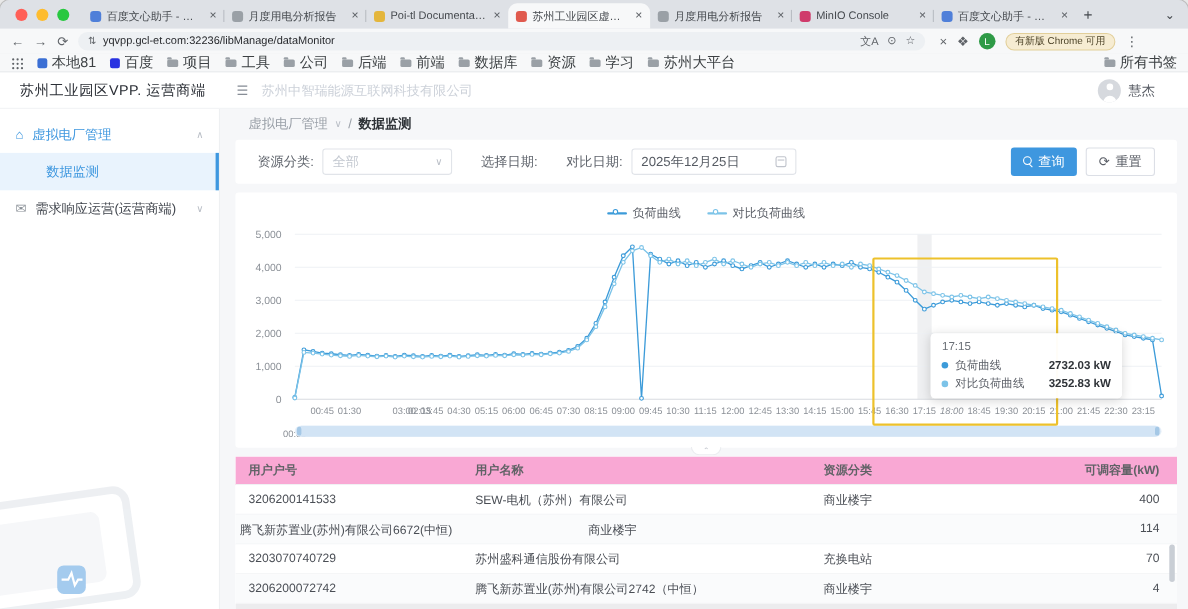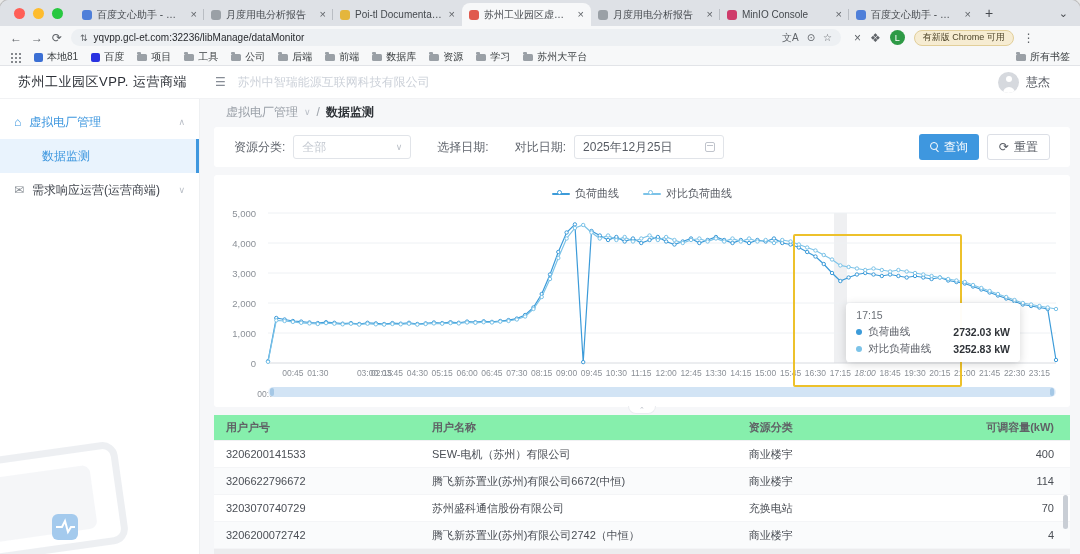--- a/index.html
+++ b/index.html
@@ -24,21 +24,21 @@
   .toolbar{display:flex;align-items:center;height:23px;background:#f7f8f9;padding:0 10px;gap:9px}
   .navicon{color:#5f6368;font-size:12px;line-height:1}
   .omnibox{flex:1;max-width:770px;display:flex;align-items:center;height:17px;background:#edf0f3;border-radius:9px;padding:0 9px;gap:6px}
   .siteicon{color:#5f6368;font-size:9px}
   .url{font-size:10px;color:#27292d}
   .obx-icons{margin-left:auto;display:flex;align-items:center;gap:8px;color:#5f6368;font-size:10px}
   .tright{display:flex;align-items:center;gap:9px;margin-left:4px}
   .avatarL{width:15px;height:15px;border-radius:50%;background:#2e9a46;color:#fff;font-size:9px;display:flex;align-items:center;justify-content:center}
   .pill{display:flex;align-items:center;height:16px;padding:0 8px;border-radius:9px;background:#f6ecd2;border:1px solid #e2cf9a;color:#4e452a;font-size:9px;white-space:nowrap}
 
-  .bookmarks{display:flex;align-items:center;height:17px;background:#f7f8f9;border-bottom:1px solid #e2e4e8;padding:0 10px;gap:13px;font-size:10px;color:#3c4043}
+  .bookmarks{display:flex;align-items:center;height:17px;background:#f7f8f9;border-bottom:1px solid #e2e4e8;padding:0 10px;gap:13px;font-size:13px;color:#3c4043}
   .bm{display:flex;align-items:center;gap:4px;white-space:nowrap}
   .fold{width:10px;height:7px;background:#9aa0a6;border-radius:1.5px;position:relative}
   .fold::before{content:'';position:absolute;top:-2px;left:0;width:4px;height:2px;background:#9aa0a6;border-radius:1px 1px 0 0}
   .sdot{width:9px;height:9px;border-radius:2px}
   .grid9{width:11px;height:11px;position:relative}
   .grid9::before{content:'';position:absolute;left:1px;top:1px;width:2px;height:2px;border-radius:50%;background:#5f6368;
     box-shadow:4px 0 0 #5f6368,8px 0 0 #5f6368,0 4px 0 #5f6368,4px 4px 0 #5f6368,8px 4px 0 #5f6368,0 8px 0 #5f6368,4px 8px 0 #5f6368,8px 8px 0 #5f6368}
   .allbm{margin-left:auto;display:flex;align-items:center;gap:4px}
 
   
@@ -99,21 +99,21 @@
   .tt-val{margin-left:auto;color:#2f3338;font-weight:700;padding-left:16px}
   .xlabels{position:absolute;left:54px;right:14px;top:193px;height:12px;font-size:8.5px;color:#8b9097}
   .xlabels span{position:absolute;transform:translateX(-50%);white-space:nowrap}
   .slider{position:absolute;left:54px;right:14px;top:212px;height:10px;background:#e9f1f9;border-radius:5px}
   .slider-bar{position:absolute;left:1px;right:1px;top:0;bottom:0;background:#d2e4f5;border-radius:5px}
   .sl-h{position:absolute;top:1px;width:4px;height:8px;border-radius:2px;background:#a5c8e6}
   .sl-h.left{left:2px}.sl-h.right{right:2px}
   .notch{position:absolute;left:50%;bottom:-7px;transform:translateX(-50%);width:28px;height:8px;background:#fff;border:1px solid #ebedf0;border-top:none;border-radius:0 0 8px 8px;display:flex;align-items:center;justify-content:center;color:#b9bec6;font-size:7px}
 
   .table-card{flex:1;min-height:0;margin:0 10px 0 14px;background:#fff;overflow:hidden;position:relative}
-  .thead{display:flex;align-items:center;height:26px;background:#86efac;border-bottom:1px solid #f0f1f3;font-size:11px;font-weight:700;color:#606266}
+  .thead{display:flex;align-items:center;height:26px;background:#f9a8d4;border-bottom:1px solid #f0f1f3;font-size:11px;font-weight:700;color:#606266}
   .trow{display:flex;align-items:center;height:27px;border-bottom:1px solid #f4f5f7;font-size:11px;color:#4a4e55;background:#fff}
   .trow.alt{background:#fafbfc}
   .trow.cut{background:#ececee}
   .c0{width:25%;padding-left:12px}
   .c1{width:37%;padding-left:4px}
   .c2{width:24%;padding-left:4px}
   .c3{flex:1;text-align:right;padding-right:16px}
   .vsb{position:absolute;right:2px;top:30px;width:5px;bottom:4px}
   .vsb-thumb{position:absolute;top:48%;width:5px;height:34px;border-radius:3px;background:#c9ced5}
 </style>
@@ -604,21 +604,20 @@
               <span class="c3">可调容量(kW)</span>
             </div>
           <div id="tbody">
               <div class="trow">
                 <span class="c0">3206200141533</span>
                 <span class="c1">SEW-电机（苏州）有限公司</span>
                 <span class="c2">商业楼宇</span>
                 <span class="c3">400</span>
               </div>
               <div class="trow alt">
-                <span class="c0">3206622796672</span>
                 <span class="c1">腾飞新苏置业(苏州)有限公司6672(中恒)</span>
                 <span class="c2">商业楼宇</span>
                 <span class="c3">114</span>
               </div>
               <div class="trow">
                 <span class="c0">3203070740729</span>
                 <span class="c1">苏州盛科通信股份有限公司</span>
                 <span class="c2">充换电站</span>
                 <span class="c3">70</span>
               </div>

